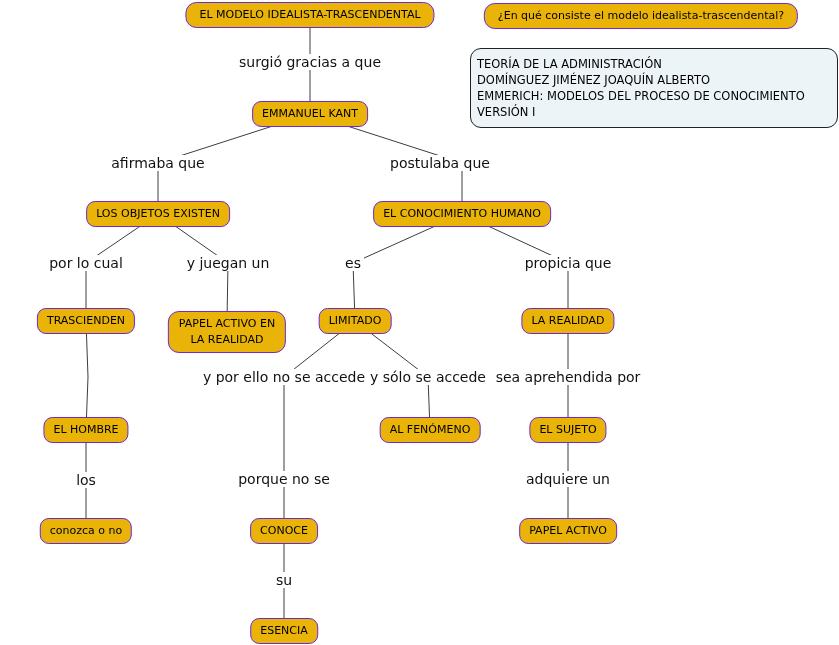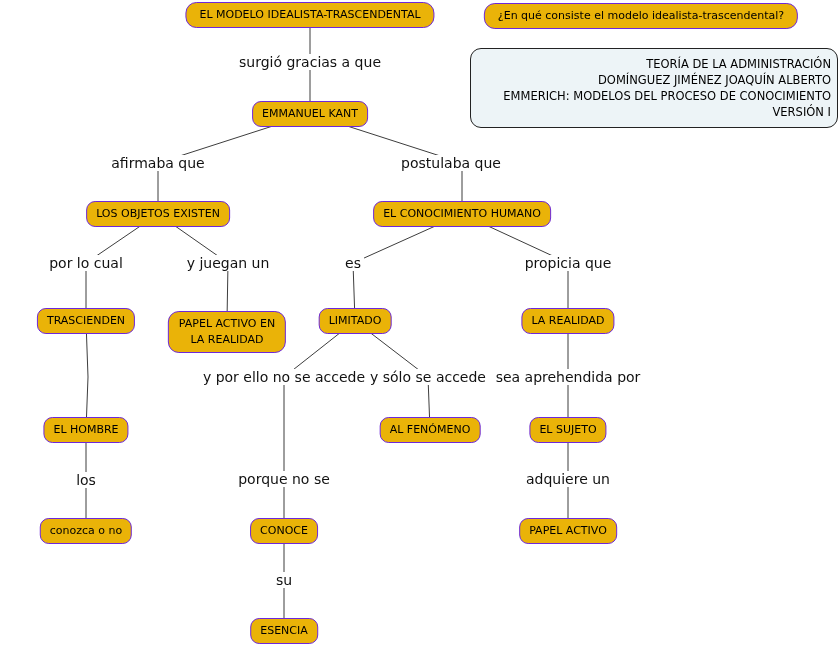--- a/index.html
+++ b/index.html
@@ -61,21 +61,21 @@
     transform: translate(-50%, -50%);
     background: #edf4f7;
     border: 1px solid #222222;
     border-radius: 11px;
     width: 368px;
     box-sizing: border-box;
     padding: 7px 6px;
     font-size: 11.5px;
     line-height: 16px;
     color: #000000;
-    text-align: right;
+    text-align: left;
     z-index: 2;
   }
   .info-box div { white-space: nowrap; }
 </style>
 </head>
 <body>
 
 <div id="canvas">
 
   <svg id="edges-layer" width="839" height="645">
@@ -124,21 +124,21 @@
   <div class="concept" style="left:86px;  top:430px;">EL HOMBRE</div>
   <div class="concept" style="left:430px; top:430px;">AL FENÓMENO</div>
   <div class="concept" style="left:568px; top:430px;">EL SUJETO</div>
   <div class="concept" style="left:86px;  top:531px;">conozca o no</div>
   <div class="concept" style="left:284px; top:531px;">CONOCE</div>
   <div class="concept" style="left:568px; top:531px;">PAPEL ACTIVO</div>
   <div class="concept" style="left:284px; top:631px;">ESENCIA</div>
 
   <div class="link-label" style="left:310px; top:62px;">surgió gracias a que</div>
   <div class="link-label" style="left:158px; top:163px;">afirmaba que</div>
-  <div class="link-label" style="left:451px; top:163px;">postulaba que</div>
+  <div class="link-label" style="left:440px; top:163px;">postulaba que</div>
   <div class="link-label" style="left:86px;  top:263px;">por lo cual</div>
   <div class="link-label" style="left:228px; top:263px;">y juegan un</div>
   <div class="link-label" style="left:353px; top:263px;">es</div>
   <div class="link-label" style="left:568px; top:263px;">propicia que</div>
   <div class="link-label" style="left:284px; top:377px;">y por ello no se accede</div>
   <div class="link-label" style="left:428px; top:377px;">y sólo se accede</div>
   <div class="link-label" style="left:568px; top:377px;">sea aprehendida por</div>
   <div class="link-label" style="left:86px;  top:480px;">los</div>
   <div class="link-label" style="left:284px; top:479px;">porque no se</div>
   <div class="link-label" style="left:568px; top:479px;">adquiere un</div>

